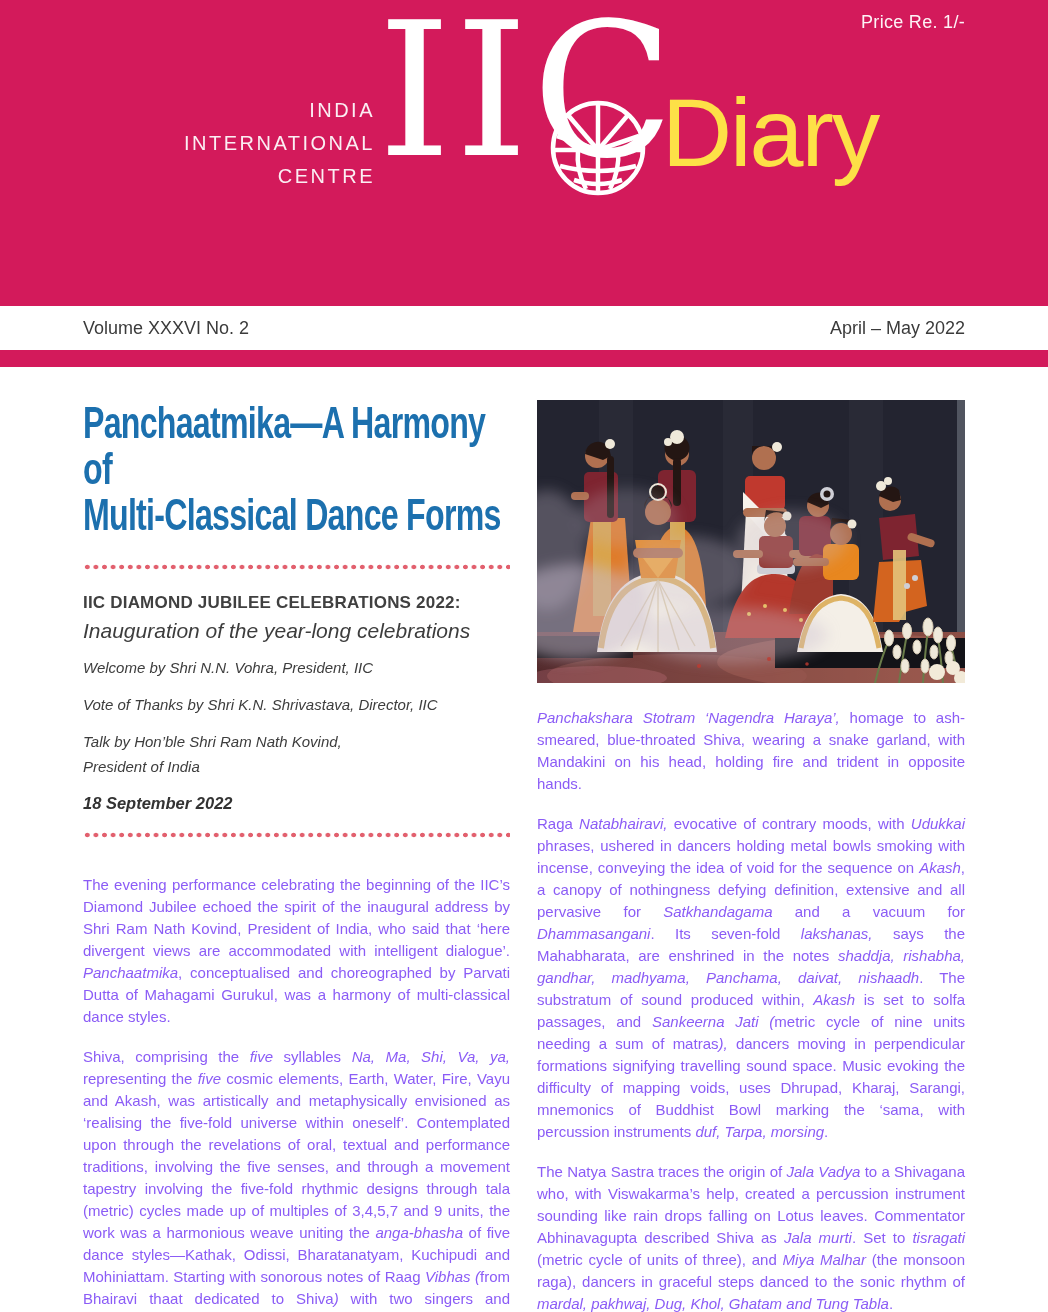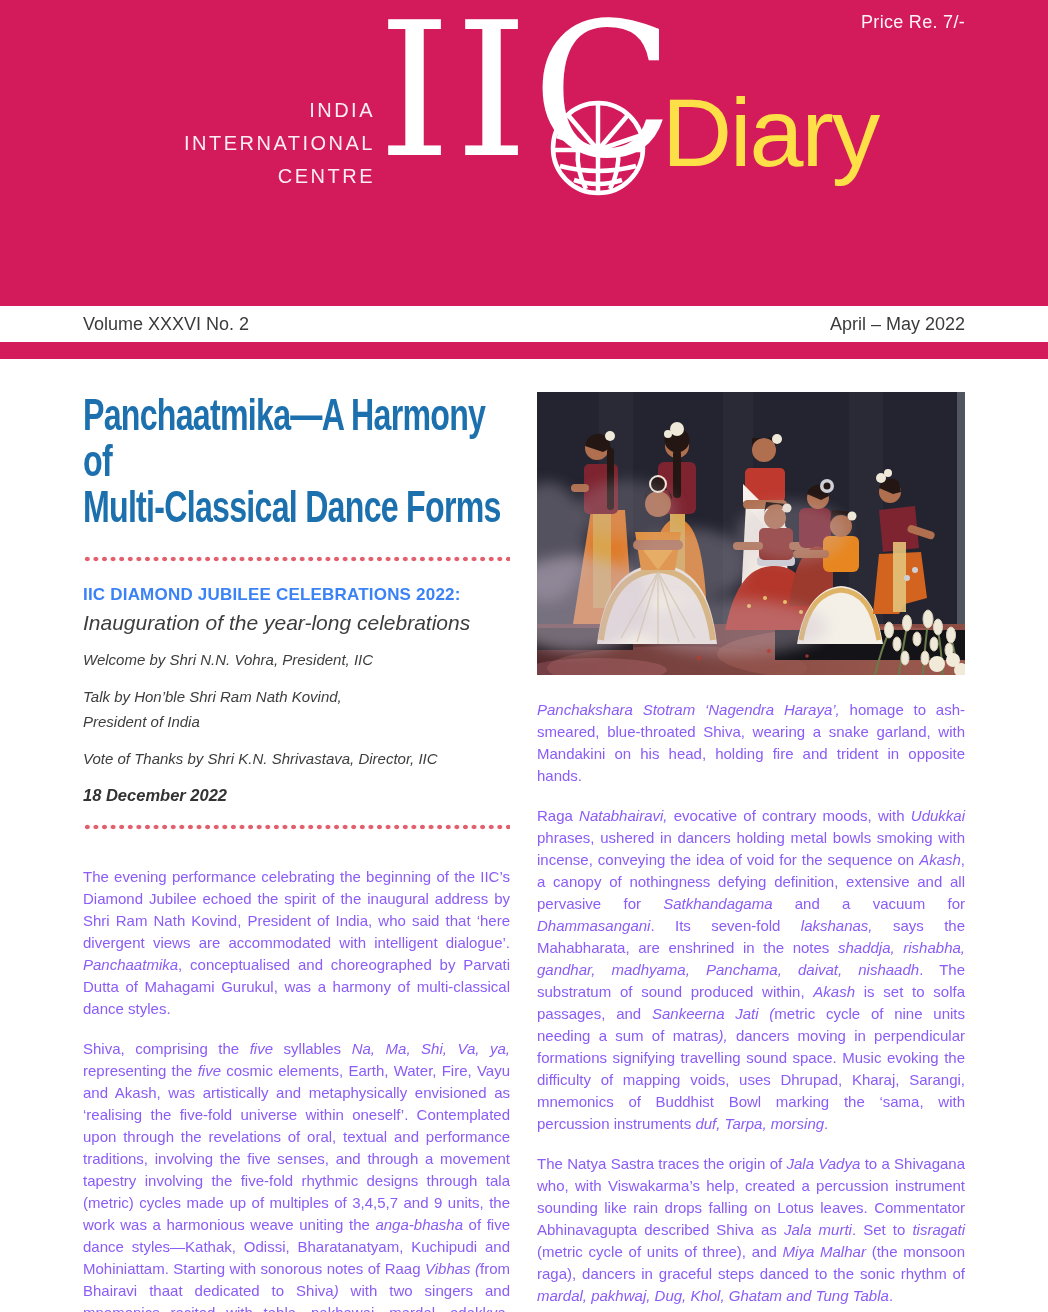--- a/index.html
+++ b/index.html
@@ -13,41 +13,41 @@
   .price { position:absolute; top:12px; right:83px; font-size:18px; letter-spacing:.3px; color:#fdf3f6; }
   .org { position:absolute; right:673px; top:94px; text-align:right; font-size:20px;
          letter-spacing:2.5px; line-height:33px; color:#fbeef3; font-weight:400; }
   .iic-text { position:absolute; left:378px; top:-62px; font-family:"DejaVu Serif", serif;
               font-size:185px; line-height:306px; letter-spacing:4px; color:#fff; font-weight:400; }
   .globe { position:absolute; left:548px; top:98px; width:100px; height:100px; }
   .diary { position:absolute; left:662px; top:68px; font-size:97px; line-height:130px;
            letter-spacing:-2px; color:#fde047; font-weight:400; }
 
   
-  .volume-bar { width:100%; height:36px; background:#fff; display:flex; align-items:center;
+  .volume-bar { width:100%; height:44px; background:#fff; display:flex; align-items:center;
                 justify-content:space-between; padding:14px 83px; font-size:18px; color:#3b3b3b; }
   .accent-strip { width:100%; height:17px; background:#d31a5b; }
 
   
   .content { display:flex; gap:27px; padding:33px 83px 0 83px; }
   .col-left  { width:427px; flex:none; }
   .col-right { width:428px; flex:none; }
 
   .title { color:#1c70ae; font-weight:700; font-size:44px; line-height:46px;
            letter-spacing:-1px; transform:scaleX(.73); transform-origin:left top; width:137%; }
   .title span { display:block; }
 
   .dotted { height:6px; width:100%;
             background-image:radial-gradient(circle, #e2606e 2.1px, transparent 2.6px);
             background-size:8.6px 6px; background-repeat:repeat-x; background-position:0 50%; }
   .dotted-top { margin-top:26px; }
   .dotted-bottom { margin-top:16px; }
 
   .program { margin-top:22px; color:#3d3d3d; }
-  .program-heading { color:#3b82f6; font-weight:700; font-size:17px; line-height:22px;
+  .program-heading { color:#404040; font-weight:700; font-size:17px; line-height:22px;
                      letter-spacing:.2px; margin-bottom:4px; }
   .program-sub { font-style:italic; font-size:21px; line-height:25px; margin-bottom:12px; }
   .program-item { font-style:italic; font-size:15px; line-height:25px; margin-bottom:12px;
                   white-space:pre-line; }
   .program-date { font-style:italic; font-weight:700; font-size:16.5px; line-height:25px;
                   color:#333; margin-top:2px; }
 
   .body-para { font-size:15px; line-height:22px; color:#8b5cf6; text-align:justify;
                margin-bottom:18px; }
   .first-para { margin-top:36px; }
@@ -55,21 +55,21 @@
   
   .photo { width:428px; height:283px; margin-bottom:24px; }
   .photo svg { display:block; width:428px; height:283px; }
 </style>
 </head>
 <body>
 
 <div class="page">
 
   <header class="masthead">
-    <div class="price">Price Re. 7/-</div>
+    <div class="price">Price Re. 1/-</div>
     <div class="org">
       <div>INDIA</div>
       <div>INTERNATIONAL</div>
       <div>CENTRE</div>
     </div>
     <div class="iic-text">IIC</div>
     <svg class="globe" viewBox="0 0 100 100" fill="none" stroke="#ffffff" stroke-width="4.5">
       <circle cx="50" cy="50" r="45"></circle>
       <line x1="7" y1="52" x2="93" y2="52"></line>
       <line x1="50" y1="52" x2="50" y2="5"></line>
@@ -98,24 +98,24 @@
       <h1 class="title">
         <span>Panchaatmika—A Harmony of</span>
         <span>Multi-Classical Dance Forms</span>
       </h1>
       <div class="dotted dotted-top"></div>
 
       <div class="program">
         <div class="program-heading">IIC DIAMOND JUBILEE CELEBRATIONS 2022:</div>
         <div class="program-sub">Inauguration of the year-long celebrations</div>
         <div class="program-item">Welcome by Shri N.N. Vohra, President, IIC</div>
+        <div class="program-item">Vote of Thanks by Shri K.N. Shrivastava, Director, IIC</div>
         <div class="program-item">Talk by Hon’ble Shri Ram Nath Kovind,
 President of India</div>
-        <div class="program-item">Vote of Thanks by Shri K.N. Shrivastava, Director, IIC</div>
-        <div class="program-date">18 December 2022</div>
+        <div class="program-date">18 September 2022</div>
       </div>
 
       <div class="dotted dotted-bottom"></div>
 
       <p class="body-para first-para">The evening performance celebrating the beginning of the IIC’s Diamond Jubilee echoed the spirit of the inaugural address by Shri Ram Nath Kovind, President of India, who said that ‘here divergent views are accommodated with intelligent dialogue’. <i>Panchaatmika</i>, conceptualised and choreographed by Parvati Dutta of Mahagami Gurukul, was a harmony of multi-classical dance styles.</p>
       <p class="body-para">Shiva, comprising the <i>five</i> syllables <i>Na, Ma, Shi, Va, ya,</i> representing the <i>five</i> cosmic elements, Earth, Water, Fire, Vayu and Akash, was artistically and metaphysically envisioned as ‘realising the five-fold universe within oneself’. Contemplated upon through the revelations of oral, textual and performance traditions, involving the five senses, and through a movement tapestry involving the five-fold rhythmic designs through tala (metric) cycles made up of multiples of 3,4,5,7 and 9 units, the work was a harmonious weave uniting the <i>anga-bhasha</i> of five dance styles—Kathak, Odissi, Bharatanatyam, Kuchipudi and Mohiniattam. Starting with sonorous notes of Raag <i>Vibhas (</i>from Bhairavi thaat dedicated to Shiva<i>)</i> with two singers and mnemonics recited with tabla, pakhawaj, mardal, edakkya, mridangam and khanjira percussion, set to  (multiples of five), sensitive choreography right from the opening scene, revealed delightful group patterns with multi-styled dancers, hands held high in . Through Adi Sankara’s </p>
     </section>
 
     <section class="col-right">
 

